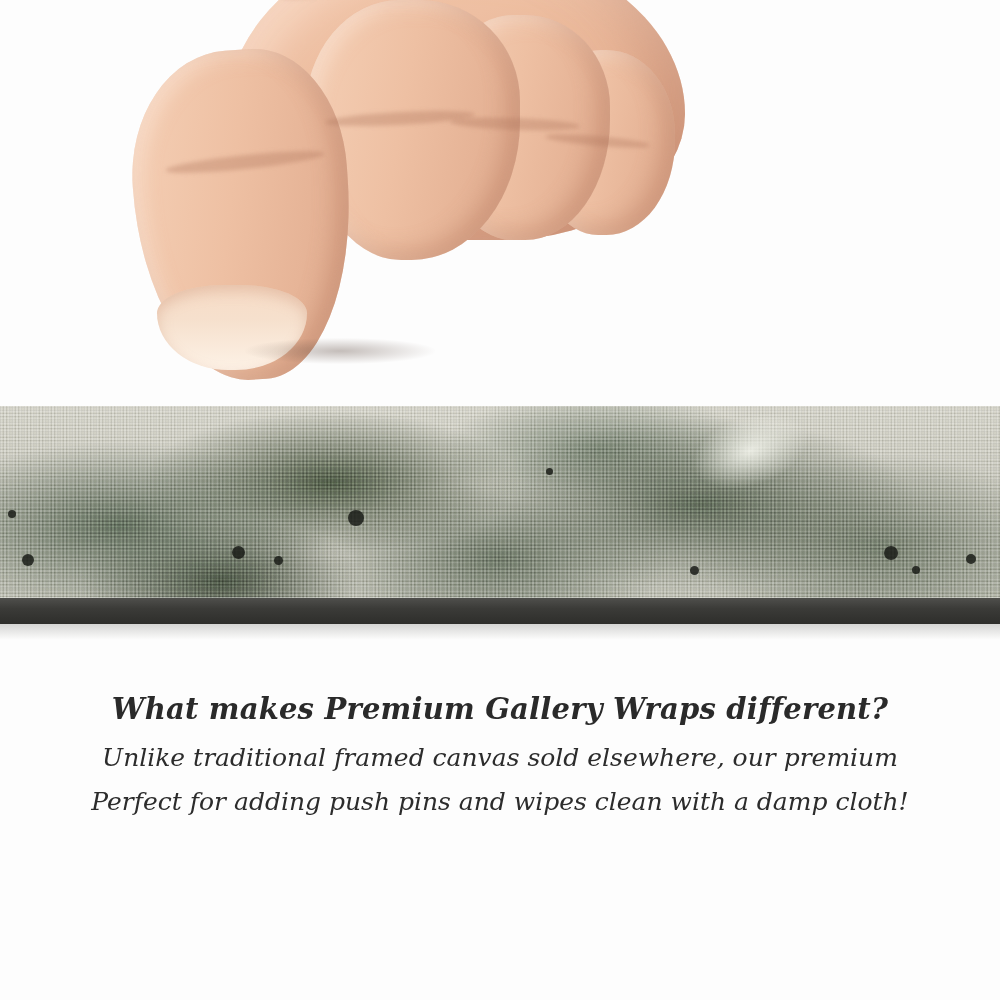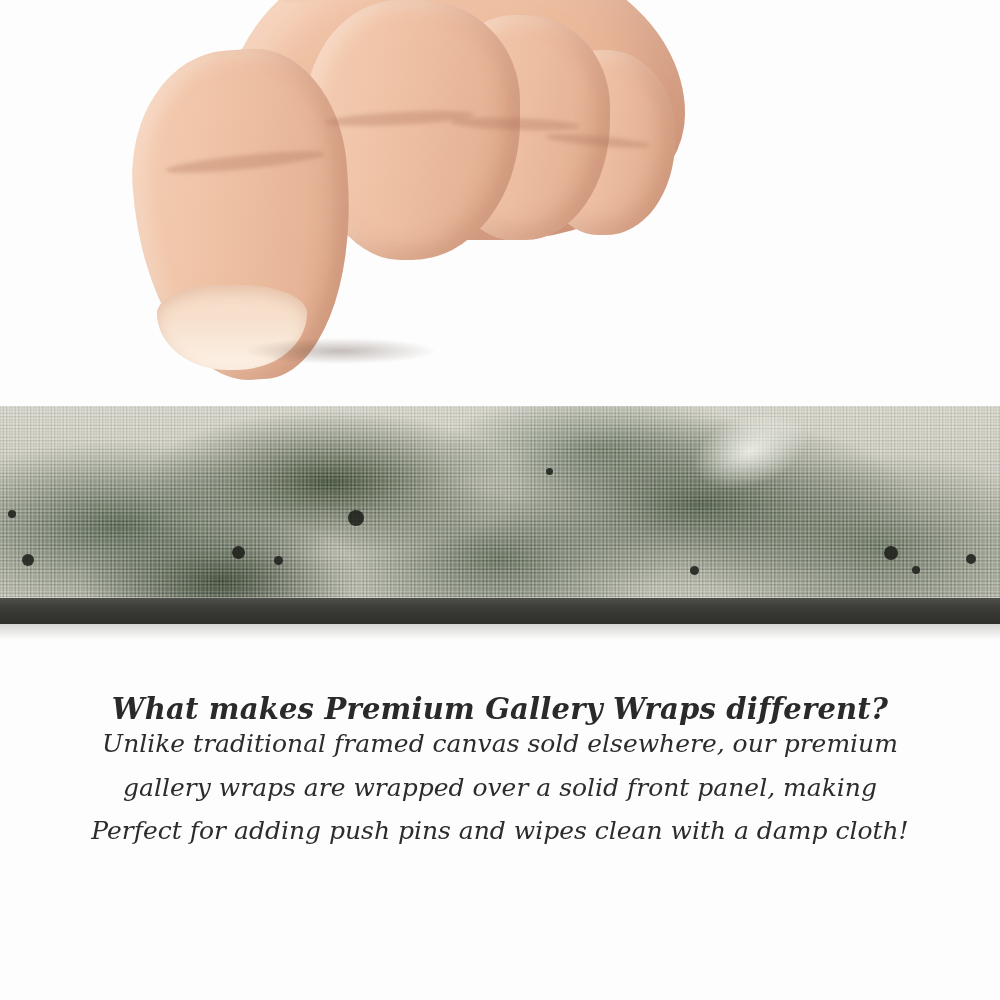--- a/index.html
+++ b/index.html
@@ -195,20 +195,21 @@
     width: 1000px;
     text-align: center;
     font-family: "DejaVu Serif", serif;
     font-style: italic;
     color: #2a2a2a;
   }
   .caption-heading {
     font-size: 29px;
     font-weight: 700;
     letter-spacing: 0.2px;
+    margin-bottom: 14px;
   }
   .caption-body p {
     margin: 0 0 8px 0;
     font-size: 25px;
     line-height: 1.42;
     color: #2c2c2c;
   }
 </style>
 </head>
 <body>
@@ -250,18 +251,17 @@
 
     <div class="strip-edge-line"></div>
     <div class="strip-edge"></div>
   </div>
   <div class="strip-shadow"></div>
 
   <div class="caption">
     <div class="caption-heading">What makes Premium Gallery Wraps different?</div>
     <div class="caption-body">
       <p>Unlike traditional framed canvas sold elsewhere, our premium</p>
-      <p>gallery wraps are wrapped over a solid front panel, making</p>
       <p>Perfect for adding push pins and wipes clean with a damp cloth!</p>
     </div>
   </div>
 
 </div>
 
 </body></html>

